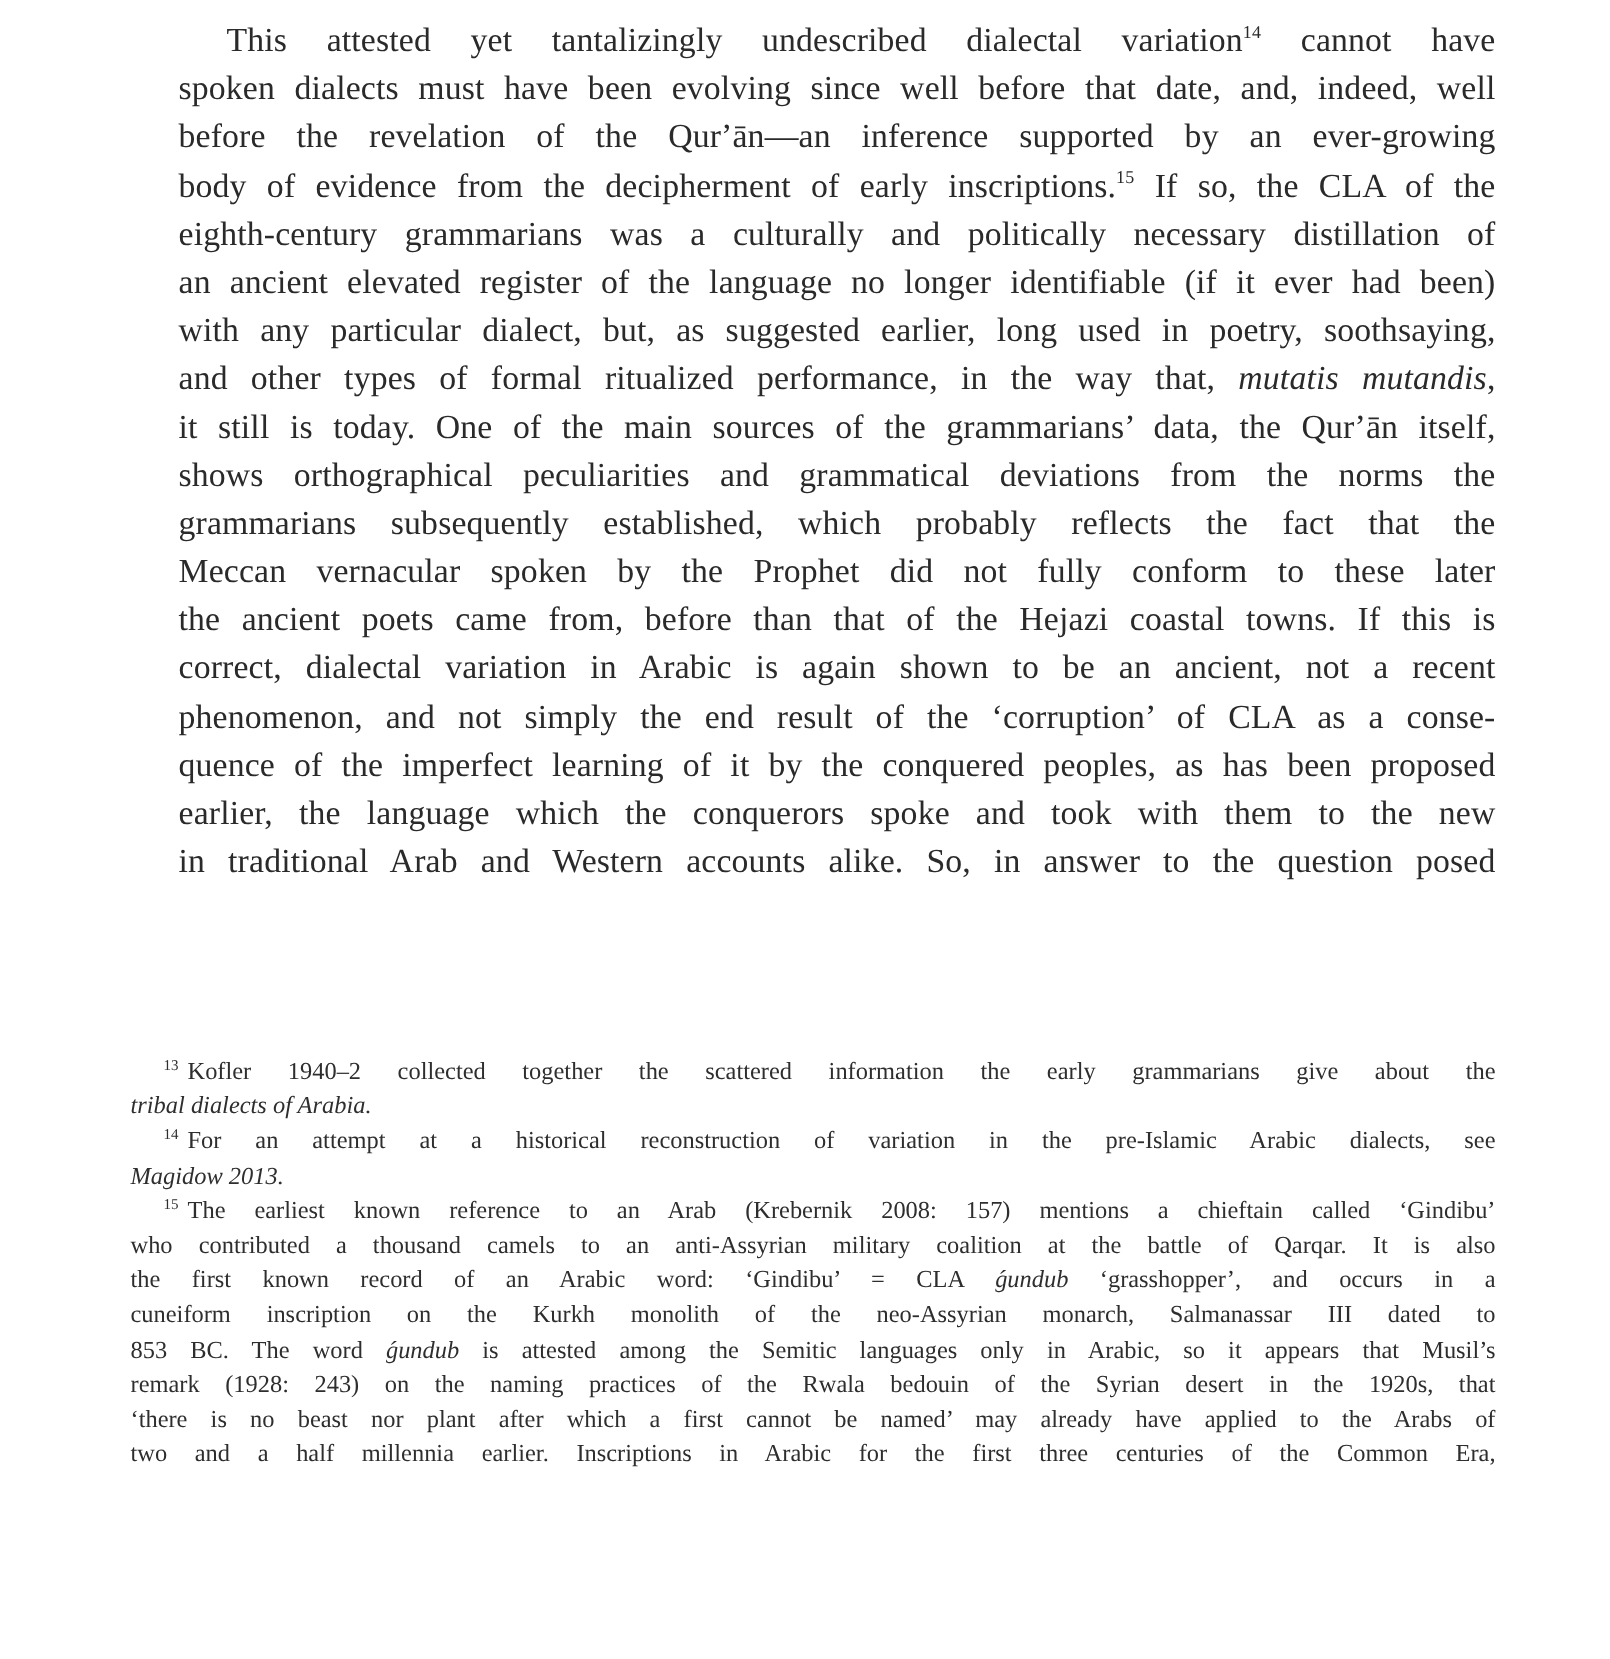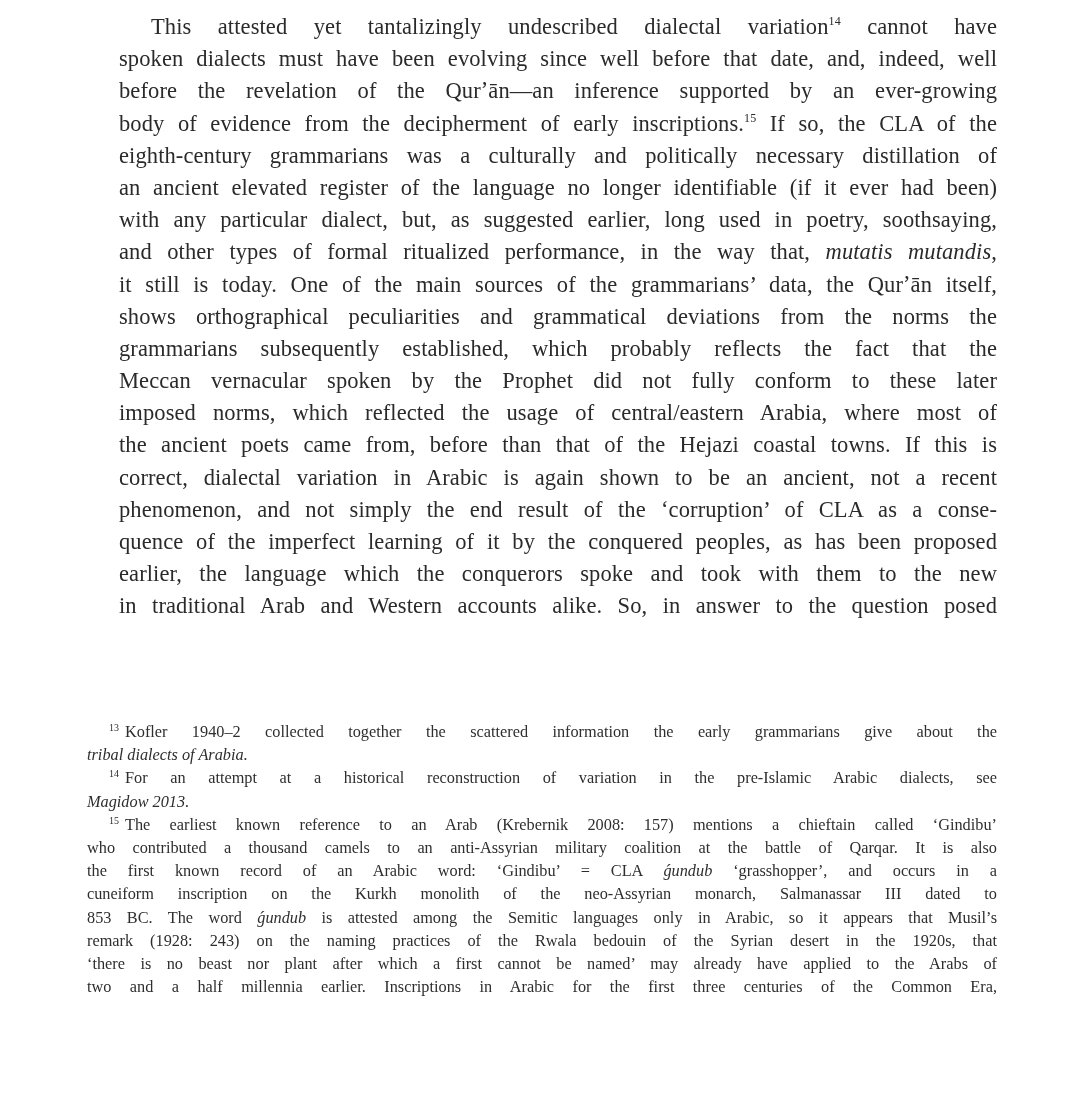--- a/index.html
+++ b/index.html
@@ -39,21 +39,21 @@
   .body-line.first { padding-left: 32px; }
   sup.fn {
     font-size: 12px;
     vertical-align: 9px;
     line-height: 0;
   }
   em { font-style: italic; }
   .footnotes {
     position: absolute;
     left: 87px;
-    top: 720px;
+    top: 702px;
     width: 910px;
     font-size: 16.3px;
     line-height: 23.2px;
     color: #2e2e2e;
   }
   .fn-line {
     display: block;
     white-space: nowrap;
     height: 23.2px;
     text-align: justify;
@@ -78,21 +78,20 @@
       <span class="body-line"><span>before the revelation of the Qurʼān—an inference supported by an ever-growing</span></span>
       <span class="body-line"><span>body of evidence from the decipherment of early inscriptions.</span><sup class="fn">15</sup><span> If so, the CLA of the</span></span>
       <span class="body-line"><span>eighth-century grammarians was a culturally and politically necessary distillation of</span></span>
       <span class="body-line"><span>an ancient elevated register of the language no longer identifiable (if it ever had been)</span></span>
       <span class="body-line"><span>with any particular dialect, but, as suggested earlier, long used in poetry, soothsaying,</span></span>
       <span class="body-line"><span>and other types of formal ritualized performance, in the way that, </span><em>mutatis mutandis</em><span>,</span></span>
       <span class="body-line"><span>it still is today. One of the main sources of the grammarians’ data, the Qurʼān itself,</span></span>
       <span class="body-line"><span>shows orthographical peculiarities and grammatical deviations from the norms the</span></span>
       <span class="body-line"><span>grammarians subsequently established, which probably reflects the fact that the</span></span>
       <span class="body-line"><span>Meccan vernacular spoken by the Prophet did not fully conform to these later</span></span>
-      <span class="body-line"><span>imposed norms, which reflected the usage of central/eastern Arabia, where most of</span></span>
       <span class="body-line"><span>the ancient poets came from, before than that of the Hejazi coastal towns. If this is</span></span>
       <span class="body-line"><span>correct, dialectal variation in Arabic is again shown to be an ancient, not a recent</span></span>
       <span class="body-line"><span>phenomenon, and not simply the end result of the ‘corruption’ of CLA as a conse-</span></span>
       <span class="body-line"><span>quence of the imperfect learning of it by the conquered peoples, as has been proposed</span></span>
       <span class="body-line"><span>earlier, the language which the conquerors spoke and took with them to the new</span></span>
       <span class="body-line"><span>in traditional Arab and Western accounts alike. So, in answer to the question posed</span></span>
     </div>
 </div>
 
 <div class="footnotes" id="footnotes">

